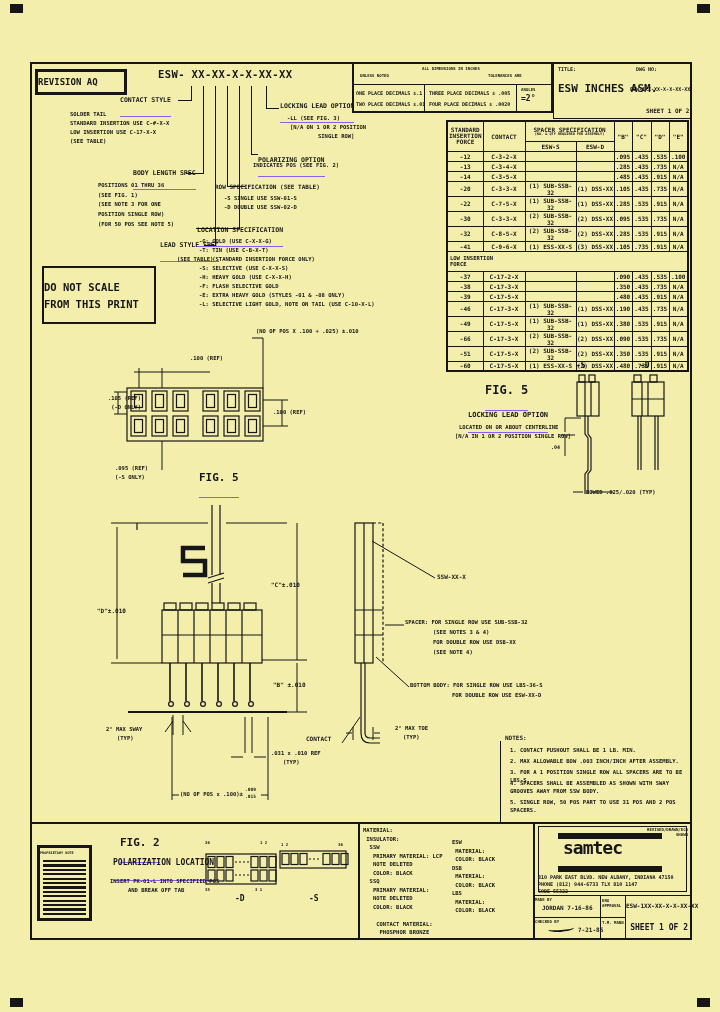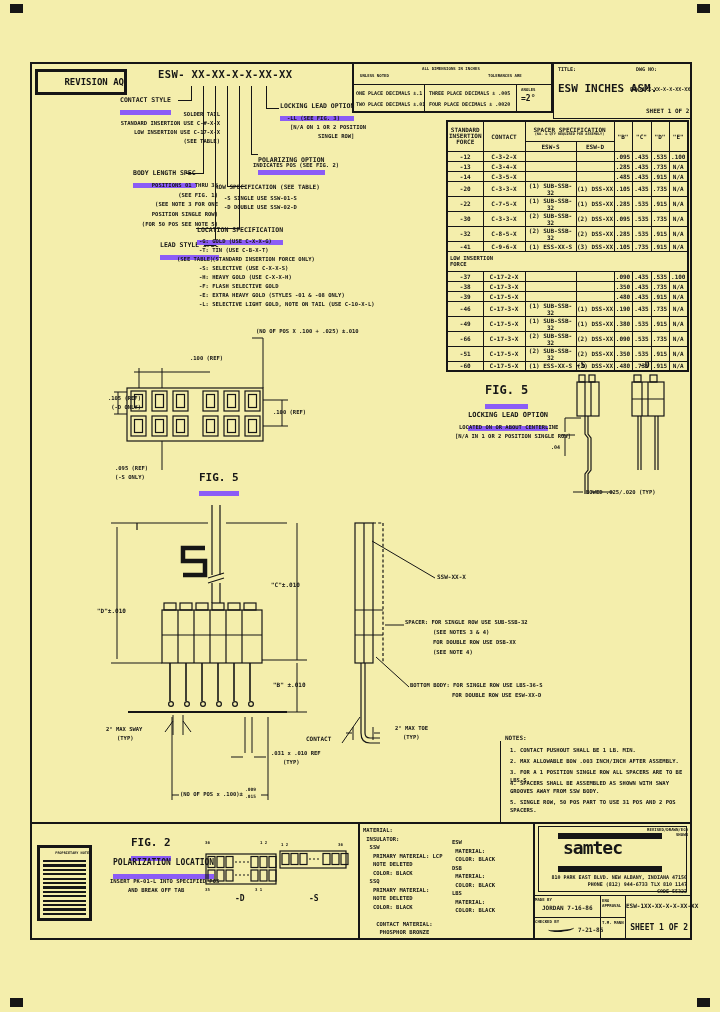--- a/index.html
+++ b/index.html
@@ -3,22 +3,22 @@
 <meta charset="utf-8">
 <style>
   *{margin:0;padding:0;box-sizing:border-box}
   html,body{background:#f4eeac}
   #sheet{position:relative;width:720px;height:1012px;background:#f4eeac;overflow:hidden;
          font-family:"DejaVu Sans Mono",monospace;color:#161616}
   .t{position:absolute;font-family:"DejaVu Sans Mono",monospace;font-weight:700;color:#161616;
      white-space:nowrap;line-height:1.25}
   .ln{position:absolute;background:#161616}
   .bx{position:absolute;border:2px solid #161616}
-  .ul{border-bottom:5px solid #8b5cf6;padding-bottom:6px}
-  .ctr{text-align:right}.rt{text-align:right}
+  .ul{border-bottom:1px solid #8b5cf6;padding-bottom:12px}
+  .ctr{text-align:left}.rt{text-align:right}
   .pre{white-space:pre}.prl{white-space:pre-line}
   .f4{font-size:4px}.f45{font-size:4.5px}.f5{font-size:5px}.f55{font-size:5.5px}
   .f6{font-size:6px}.f65{font-size:6.5px}.f7{font-size:7px}.f8{font-size:8px}
   .f9{font-size:9px}.f10{font-size:10.5px}.f11{font-size:11px}.f12{font-size:12px}
   #spacer-table{border-collapse:collapse;position:absolute;left:446px;top:120px;width:241px;
                 table-layout:fixed;border:2px solid #161616}
   #spacer-table td,#spacer-table th{border:1px solid #161616;font:700 6px "DejaVu Sans Mono",monospace;
                 text-align:center;padding:0;height:10px;overflow:hidden;color:#161616}
   #spacer-table th .tiny{font-size:3.5px;line-height:1}
   .band{text-align:left !important;white-space:pre-line;line-height:1.1;padding-left:2px !important;
@@ -94,20 +94,24 @@
   <div class="t f55 pre" style="left:199px;top:238px"></div>
   <div class="t f55 pre" style="left:199px;top:238px">-G: GOLD (USE C-X-X-G)</div>
   <div class="t f55 pre" style="left:199px;top:247px">-T: TIN (USE C-B-X-T)</div>
   <div class="t f55 pre" style="left:199px;top:256px">    (STANDARD INSERTION FORCE ONLY)</div>
   <div class="t f55 pre" style="left:199px;top:265px">-S: SELECTIVE (USE C-X-X-S)</div>
   <div class="t f55 pre" style="left:199px;top:274px">-H: HEAVY GOLD (USE C-X-X-H)</div>
   <div class="t f55 pre" style="left:199px;top:283px">-F: FLASH SELECTIVE GOLD</div>
   <div class="t f55 pre" style="left:199px;top:292px">-E: EXTRA HEAVY GOLD (STYLES -01 &amp; -08 ONLY)</div>
   <div class="t f55 pre" style="left:199px;top:301px">-L: SELECTIVE LIGHT GOLD, NOTE ON TAIL (USE C-10-X-L)</div>
 
+  <div class="bx" style="left:42px;top:266px;width:114px;height:58px">
+    <div class="t f10 prl ctr" style="position:static;padding-top:11px;line-height:1.6">DO NOT SCALE
+FROM THIS PRINT</div>
+  </div>
 
   <div class="bx" style="left:352px;top:62px;width:201px;height:51px"></div>
   <div class="ln" style="left:352px;top:84px;width:201px;height:1px"></div>
   <div class="ln" style="left:424px;top:84px;width:1px;height:29px"></div>
   <div class="ln" style="left:516px;top:84px;width:1px;height:29px"></div>
   <div class="t f4" style="left:360px;top:73px">UNLESS NOTED</div>
   <div class="t f4" style="left:422px;top:66px">ALL DIMENSIONS IN INCHES</div>
   <div class="t f4" style="left:488px;top:73px">TOLERANCES ARE</div>
   <div class="t f5" style="left:356px;top:90px">ONE PLACE DECIMALS ±.1</div>
   <div class="t f5" style="left:356px;top:101px">TWO PLACE DECIMALS ±.01</div>
@@ -477,21 +481,21 @@
 
   <div class="ln" style="left:30px;top:822px;width:662px;height:2px"></div>
   <div class="ln" style="left:358px;top:822px;width:2px;height:118px"></div>
   <div class="ln" style="left:533px;top:822px;width:2px;height:118px"></div>
 
   <div class="bx" style="left:37px;top:845px;width:55px;height:76px;border-width:3px">
     <div class="t ctr" style="position:static;font-size:3.5px;padding-top:3px">PROPRIETARY NOTE</div>
     <div class="stripes"></div>
   </div>
 
-  <div class="t f11 ul" style="left:131px;top:836px">FIG. 2</div>
+  <div class="t f11 ul" style="left:120px;top:836px">FIG. 2</div>
   <div class="t f8 ul" style="left:113px;top:858px">POLARIZATION LOCATION</div>
   <div class="t f55" style="left:110px;top:878px">INSERT PK-01-L INTO SPECIFIED POS</div>
   <div class="t f55" style="left:128px;top:887px">AND BREAK OFF TAB</div>
 
   <svg style="left:204px;top:846px" width="76" height="44">
     <g stroke="#161616" fill="none" stroke-width="1.2">
       <rect x="2" y="8" width="70" height="30"></rect>
       <rect x="4" y="10.5" width="7" height="11"></rect>
         <rect x="13" y="10.5" width="7" height="11"></rect>
         <rect x="22" y="10.5" width="7" height="11"></rect>

